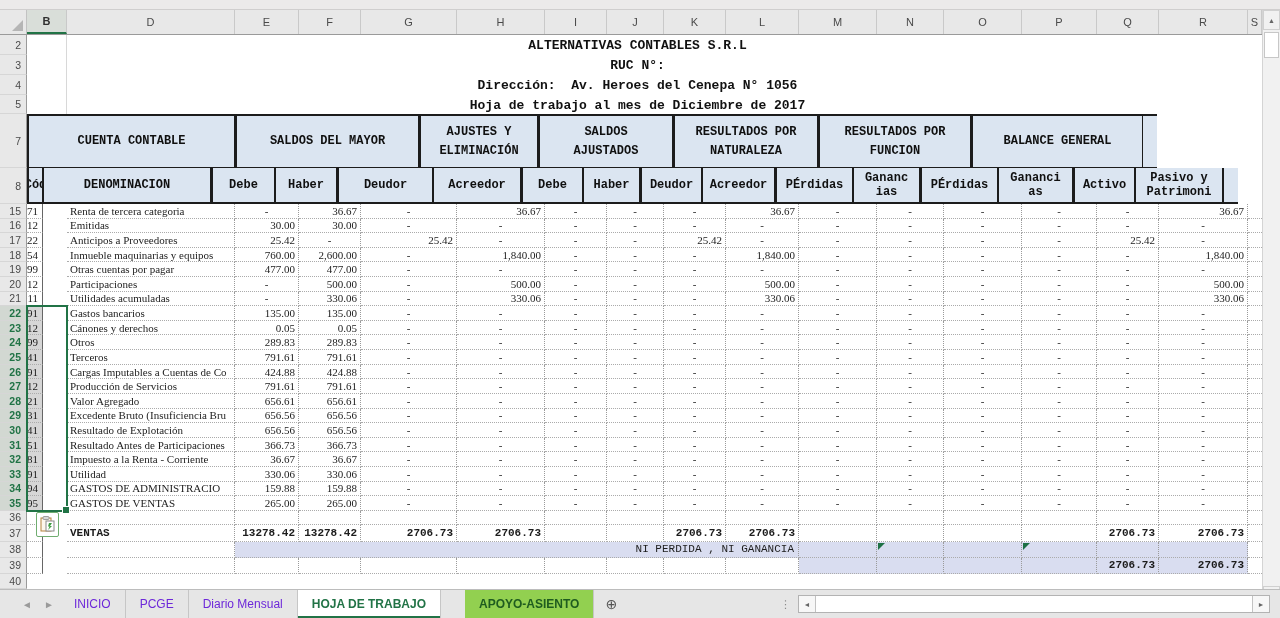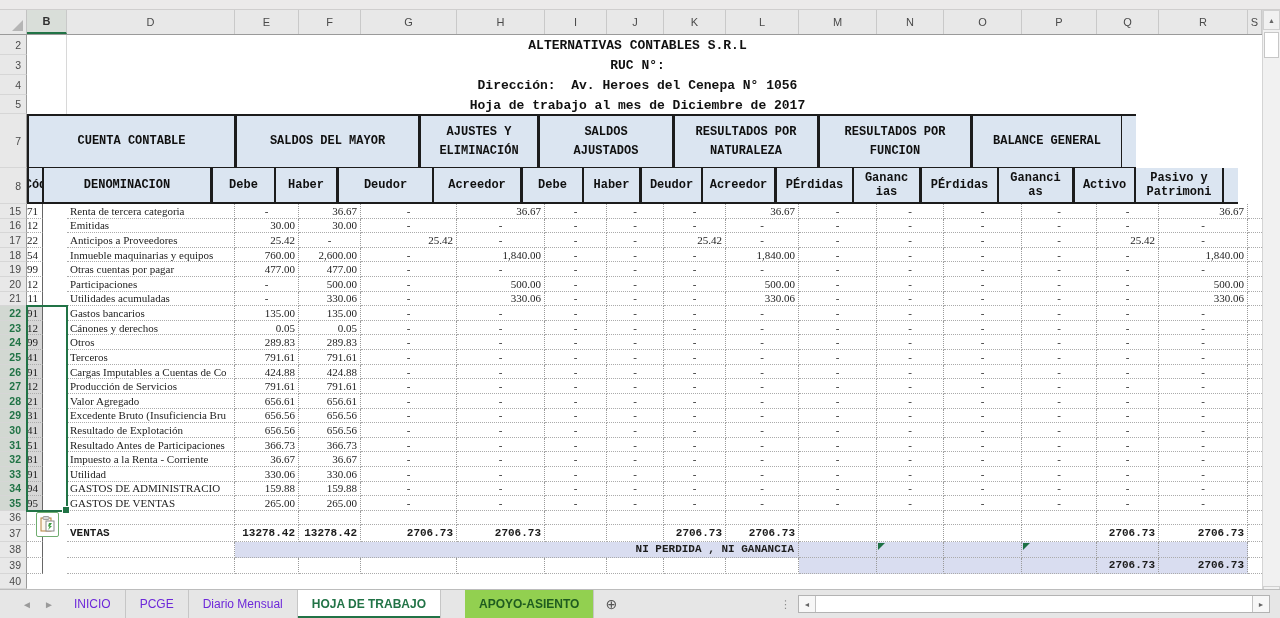--- a/index.html
+++ b/index.html
@@ -35,21 +35,21 @@
   .num{justify-content:flex-end;padding-right:3px;}
   .dash{justify-content:center;}
   .selfill{background:#d6d6d6;}
   .sliver{width:14px;background:#fff;border-bottom:1px dotted var(--rowline);}
 
   
   .cw0{width:16px}.cw1{width:168px}.cw2{width:64px}.cw3{width:62px}.cw4{width:96px}.cw5{width:88px}
   .cw6{width:62px}.cw7{width:57px}.cw8{width:62px}.cw9{width:73px}.cw10{width:78px}.cw11{width:67px}
   .cw12{width:78px}.cw13{width:75px}.cw14{width:62px}.cw15{width:89px}
   .gw0{width:208px}.gw1{width:126px}.gw2{width:184px}.gw3{width:119px}
-  .gw4{width:135px}.gw5{width:145px}.gw6{width:153px}.gw7{width:151px}
+  .gw4{width:135px}.gw5{width:145px}.gw6{width:153px}.gw7{width:172px}
 
   
   .trow{display:flex;width:1262px;background:#fff;position:relative;}
   .t-bcol{width:40px;border-right:1px solid #d8d8d8;}
   .title-text{position:absolute;left:27px;width:1221px;text-align:center;top:50%;transform:translateY(-50%);
     font-family:"Liberation Mono",monospace;font-weight:bold;font-size:13px;color:#111;white-space:pre;}
 
   
   .h7c,.h8c{background:var(--hdr);border:1px solid var(--dark);display:flex;align-items:center;
     justify-content:center;text-align:center;font-family:"Liberation Mono",monospace;font-weight:bold;
@@ -59,21 +59,21 @@
   .h8c{font-size:12px;line-height:14px;padding:0 3px;border-top:none;border-bottom:2px solid var(--dark);}
   .h8c.gl{border-left-width:2px;}
   .h8c.gr{border-right-width:2px;}
   .h8c.narrow{padding:0 8px;word-break:break-all;}
   .h-sliver{width:14px;background:var(--hdr);border-top:2px solid var(--dark);border-bottom:1px solid var(--dark);}
   .h-sliver8{width:14px;background:var(--hdr);border-bottom:2px solid var(--dark);}
 
   
   .sumcell{font-family:"Liberation Mono",monospace;font-weight:bold;font-size:11px;}
   .band{background:var(--band);}
-  .notetext{font-family:"Liberation Mono",monospace;font-weight:bold;font-size:11px;
+  .notetext{font-family:"Liberation Mono",monospace;font-weight:normal;font-size:11px;
     justify-content:flex-end;padding-right:4px;padding-left:16px;}
   .marker{position:relative;}
   .marker::before{content:'';position:absolute;left:1px;top:1px;width:0;height:0;
     border-top:7px solid #1e7145;border-right:7px solid transparent;}
 
   
   .selbox{position:absolute;left:26px;top:305px;width:42px;height:207px;border:2px solid var(--accent);
     pointer-events:none;}
   .selbox::after{content:'';position:absolute;right:-4px;bottom:-4px;width:6px;height:6px;
     background:var(--accent);border:1px solid #fff;}

